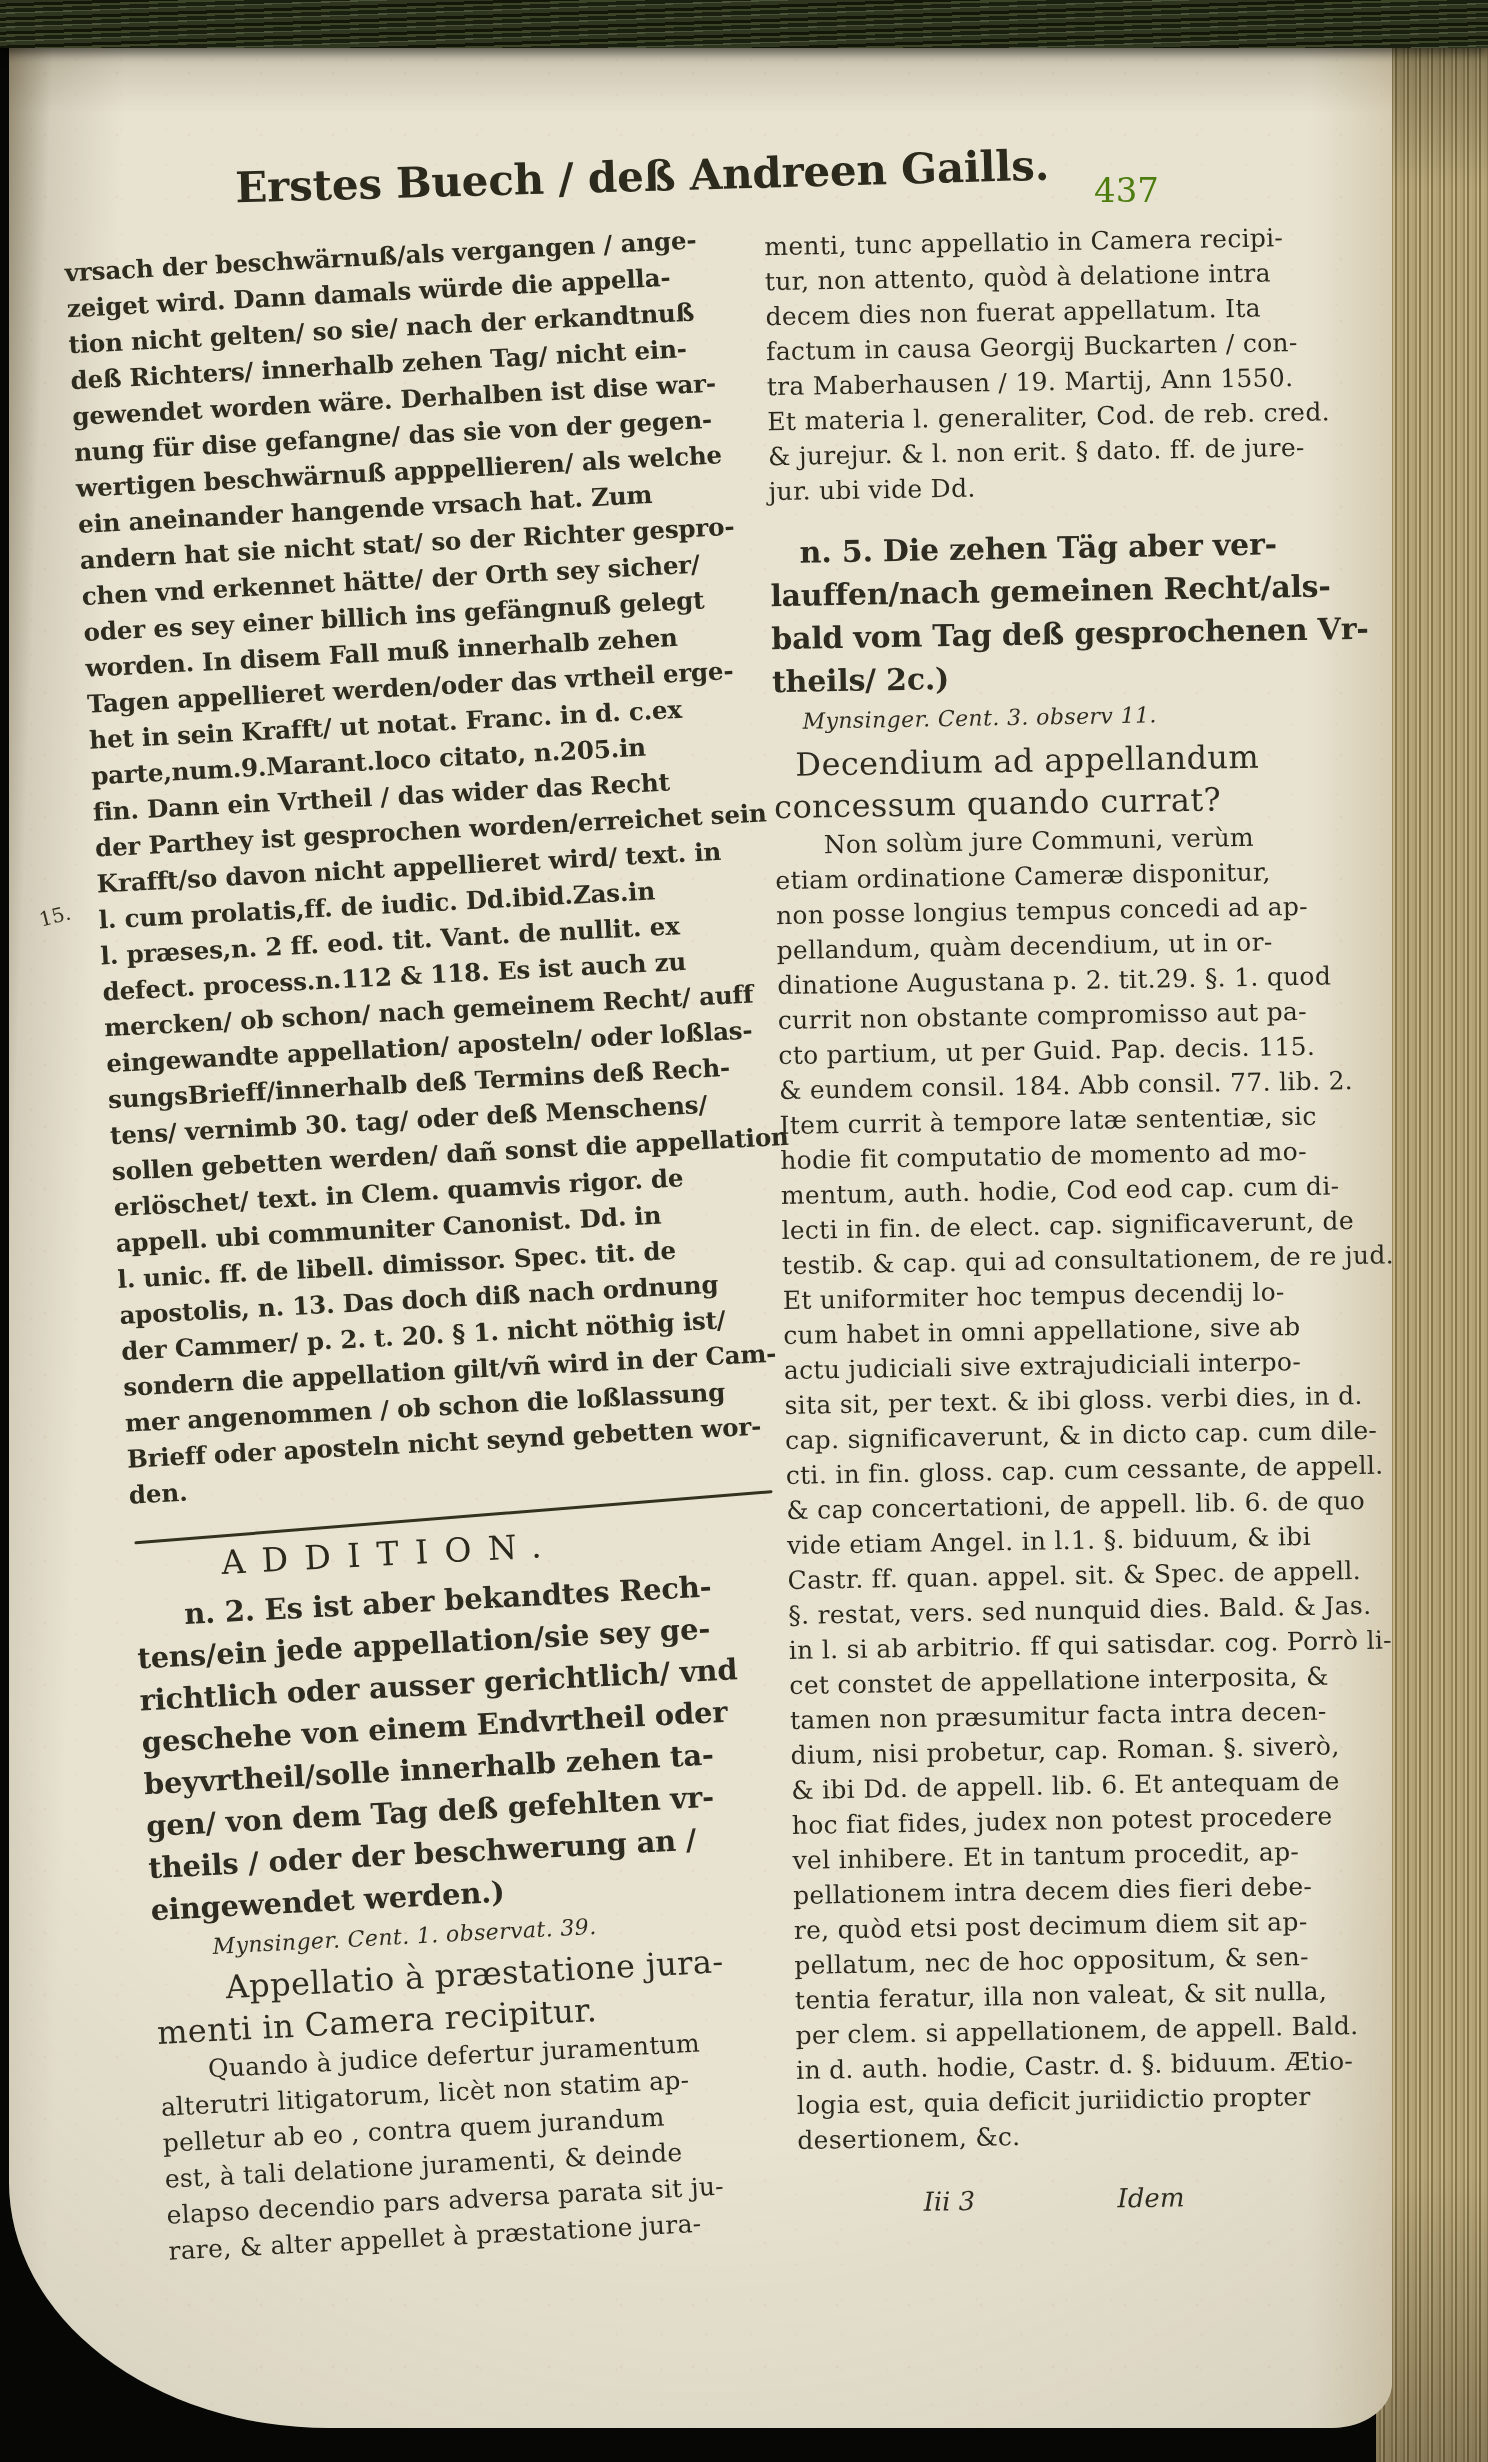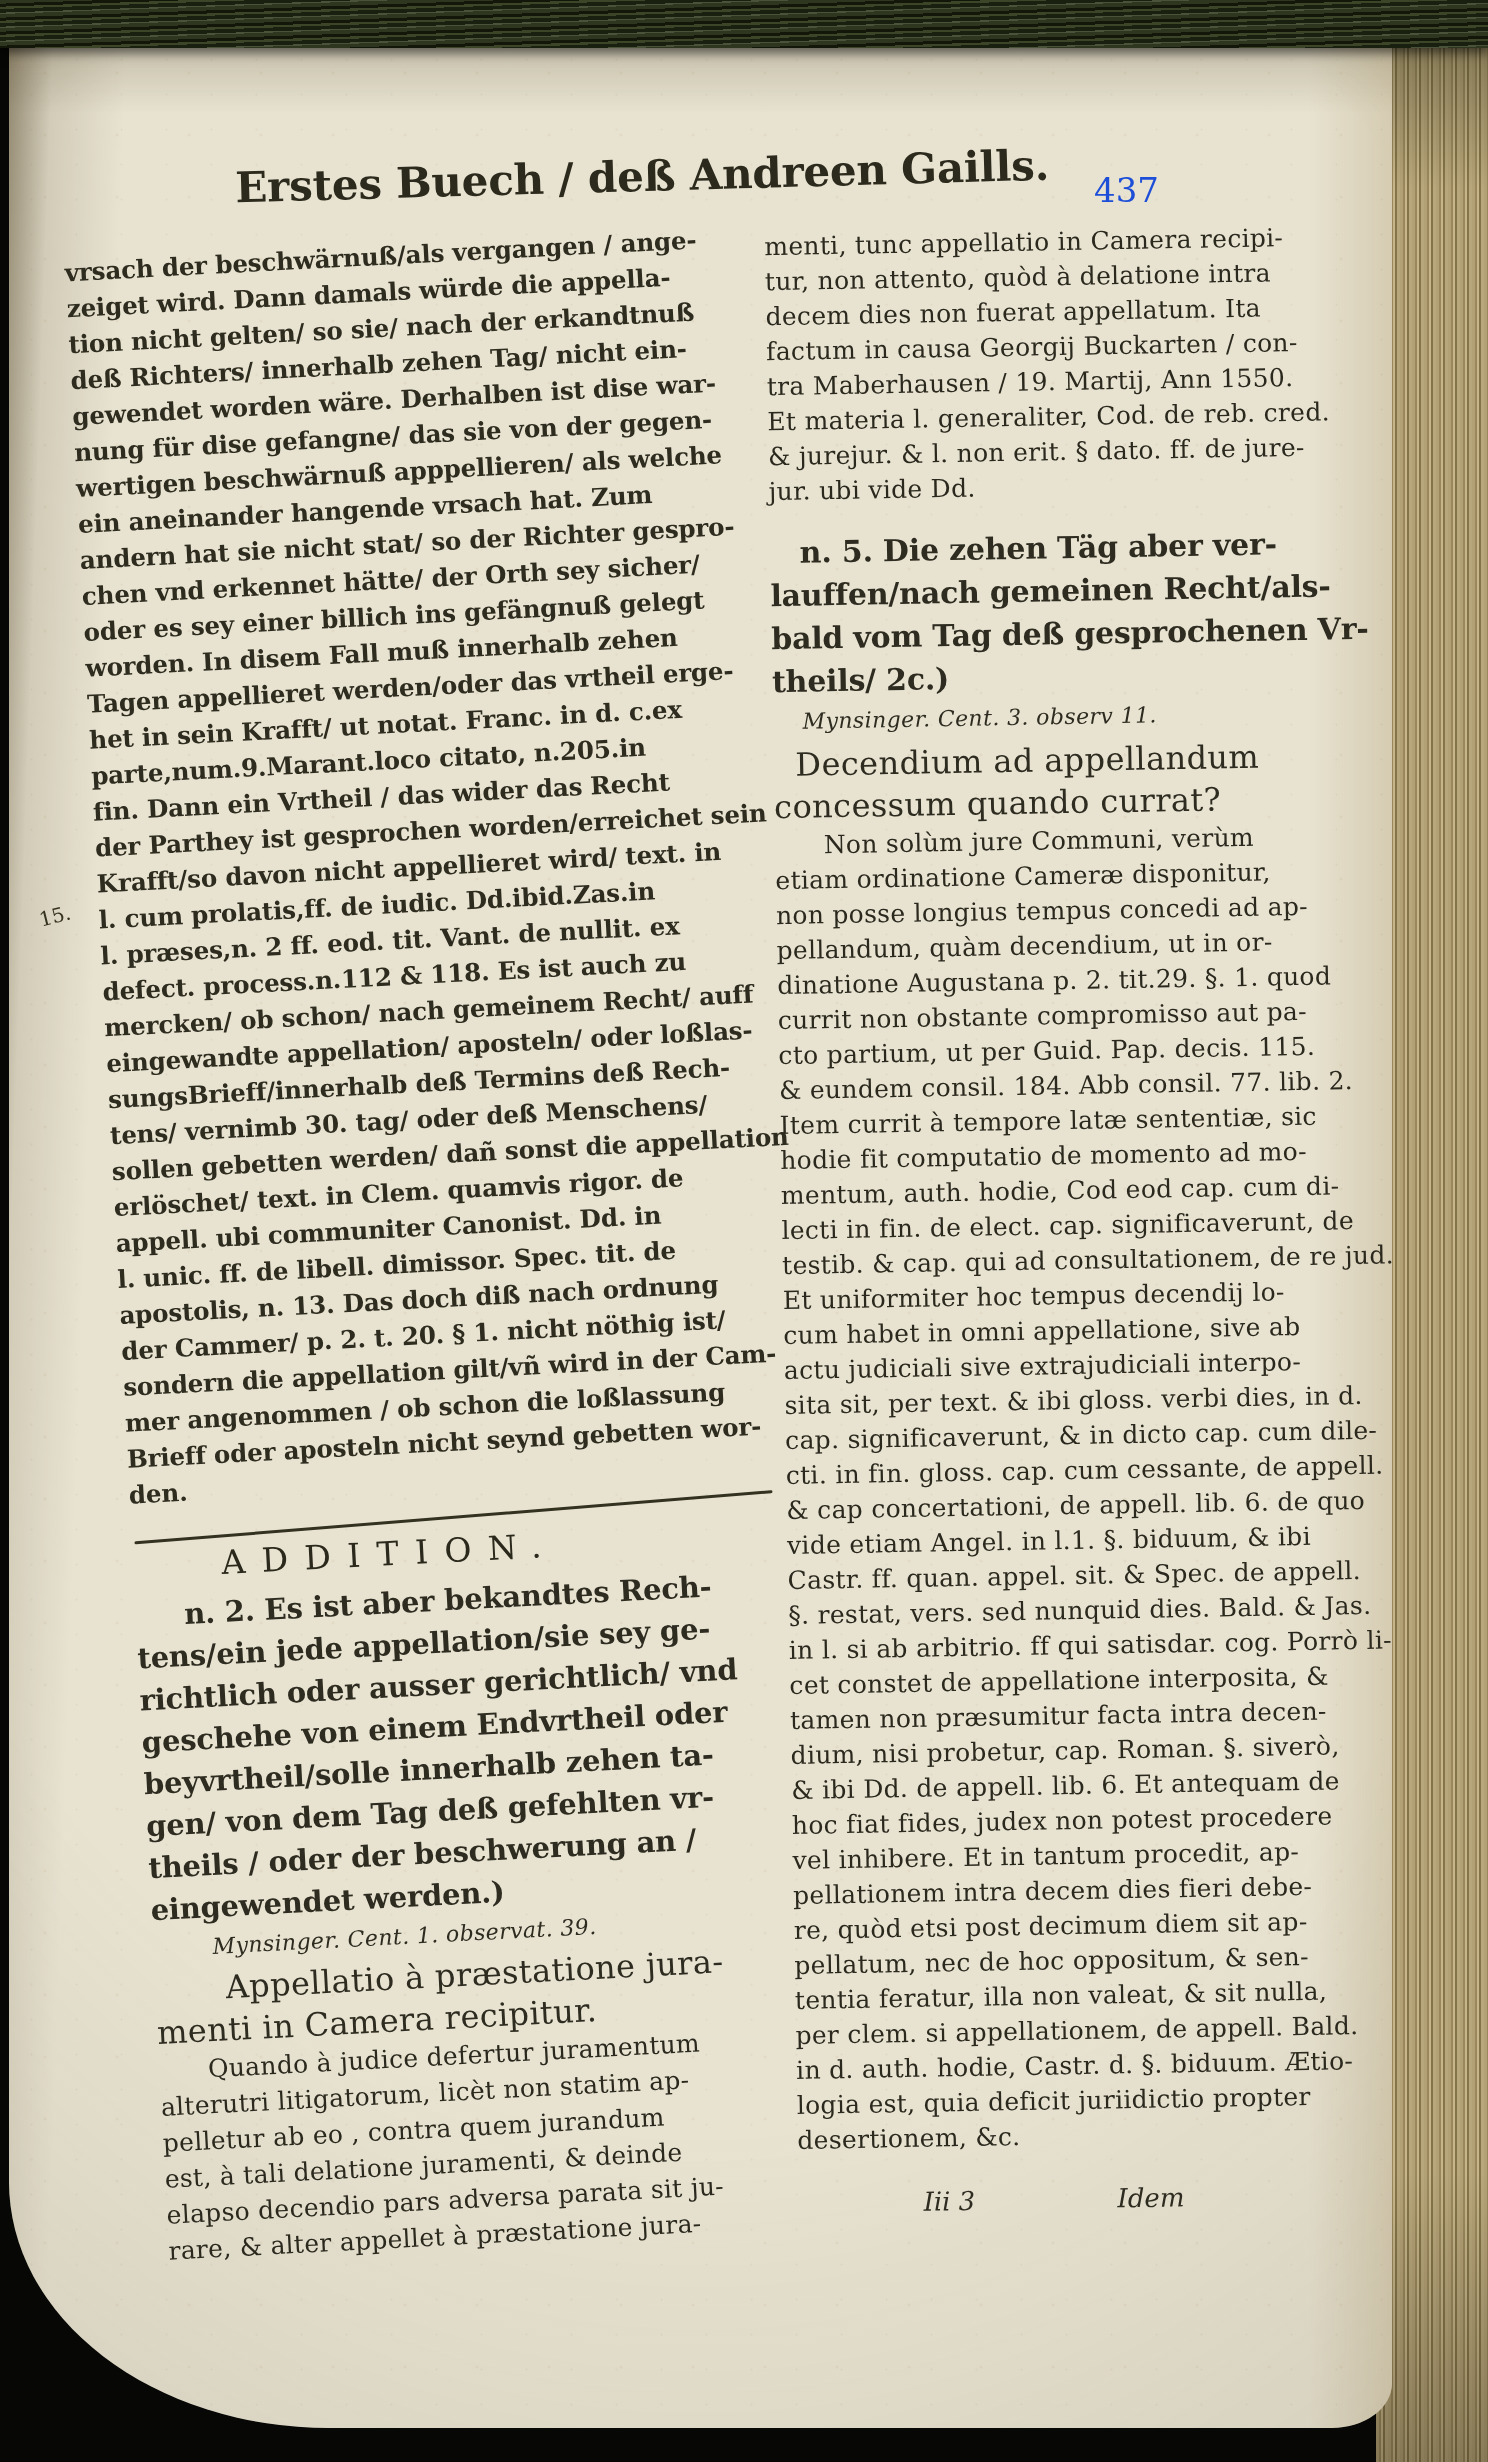--- a/index.html
+++ b/index.html
@@ -48,21 +48,21 @@
       radial-gradient(circle,rgba(120,92,40,.08) 0 0.7px,rgba(0,0,0,0) 1.5px);
     background-size:72px 62px,45px 35px;
   }
   .fraktur{font-family:"DejaVu Serif",serif;font-weight:700;letter-spacing:-0.2px;}
   .roman{font-family:"DejaVu Serif",serif;font-weight:400;}
   .tline{white-space:nowrap;}
   
   .running-head{position:absolute;left:89px;top:110px;width:1087px;z-index:5;
     transform:rotate(-1.6deg);transform-origin:50% 0;}
   .header-title{font-size:42px;text-align:center;color:#2c2a1c;}
-  .page-number{position:absolute;left:1085px;top:128px;font-size:34px;z-index:5;color:#1d4ed8;}
+  .page-number{position:absolute;left:1085px;top:128px;font-size:34px;z-index:5;color:#4d7c0f;}
   
   .col-left{position:absolute;left:54px;top:179px;width:658px;z-index:5;
     transform:rotate(-3deg);transform-origin:100% 0;}
   .col-right{position:absolute;left:755px;top:182px;width:600px;z-index:5;
     transform:rotate(-1deg);transform-origin:50% 0;}
   .body-de{font-size:24.6px;line-height:36px;color:#2e2c1f;}
   .body-la{font-size:25px;line-height:36px;letter-spacing:0.3px;color:#2b291e;}
   .rt-body{line-height:35px;}
   .indent-first > .tline:first-child{padding-left:49px;}
   .rule{margin:19.4px 7.4px 0 3px;height:3px;width:640px;background:#33311f;border-radius:1.5px;

